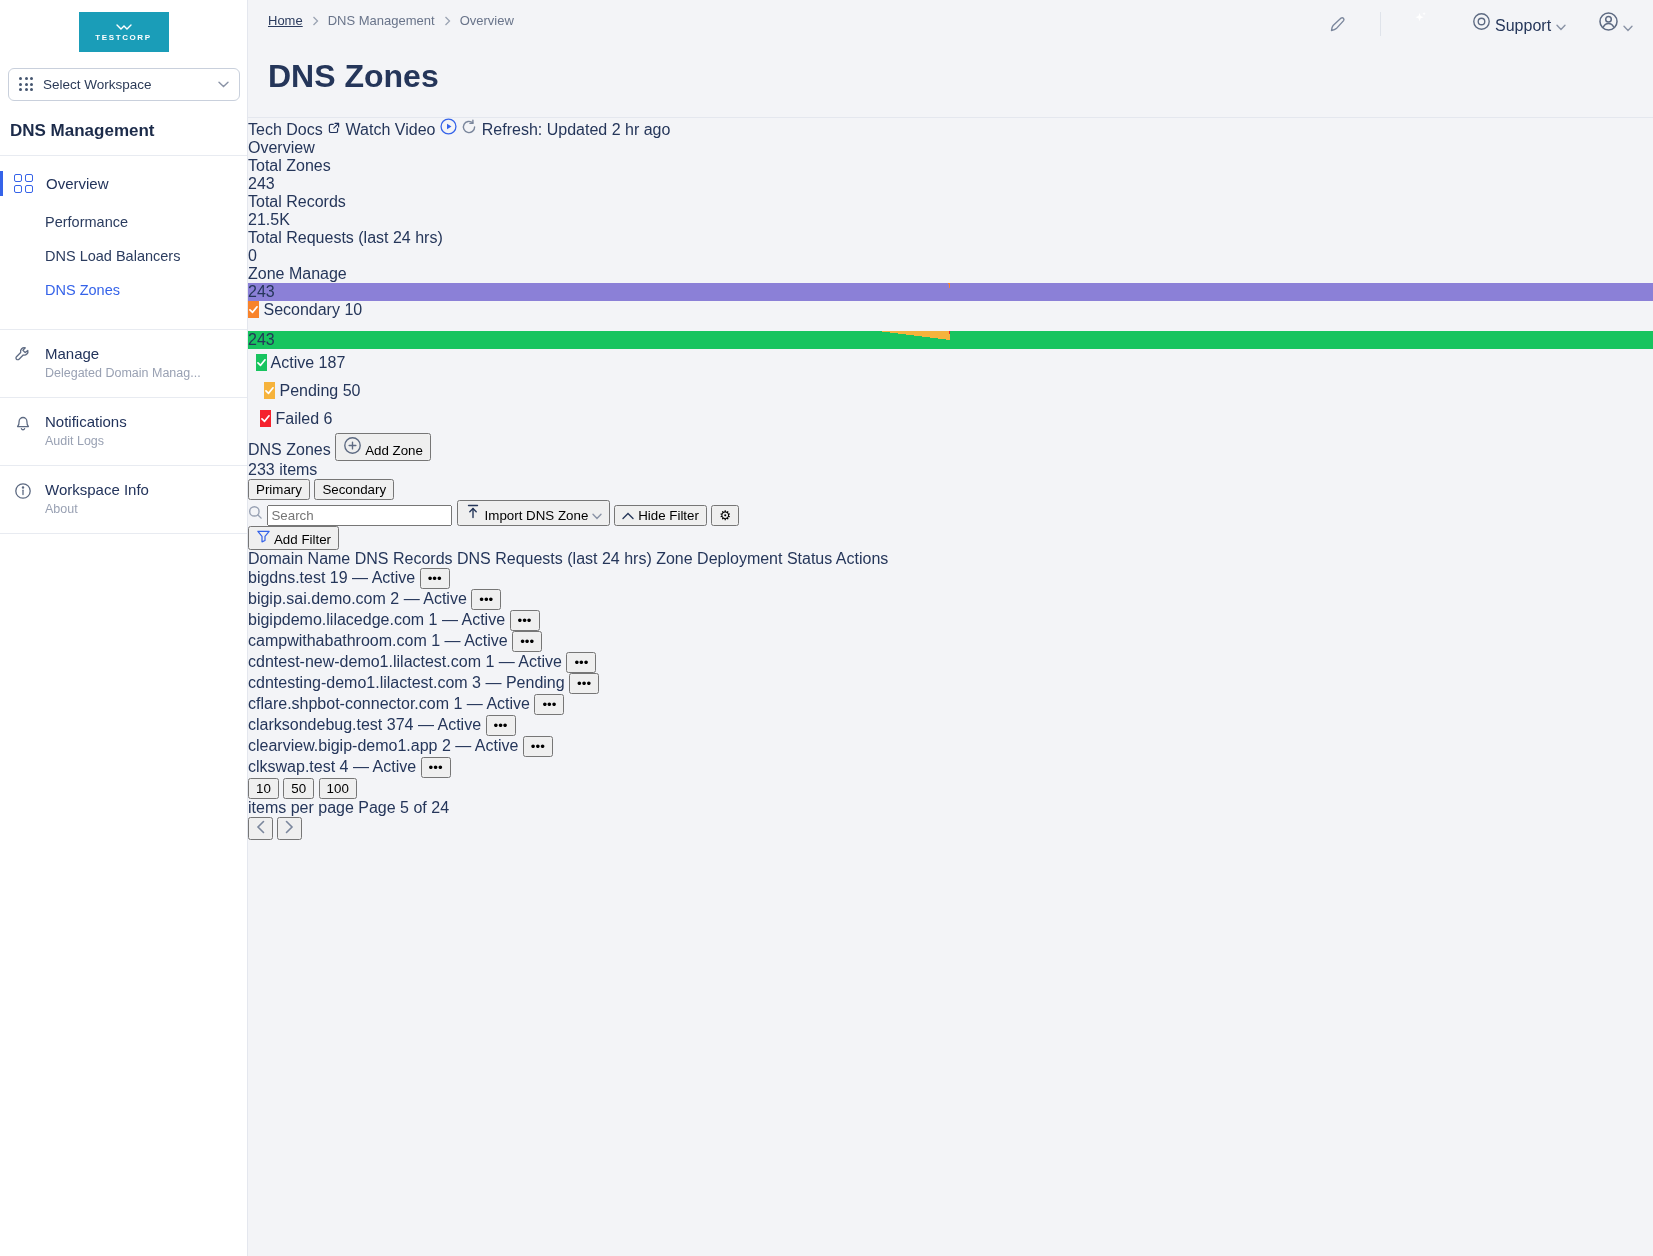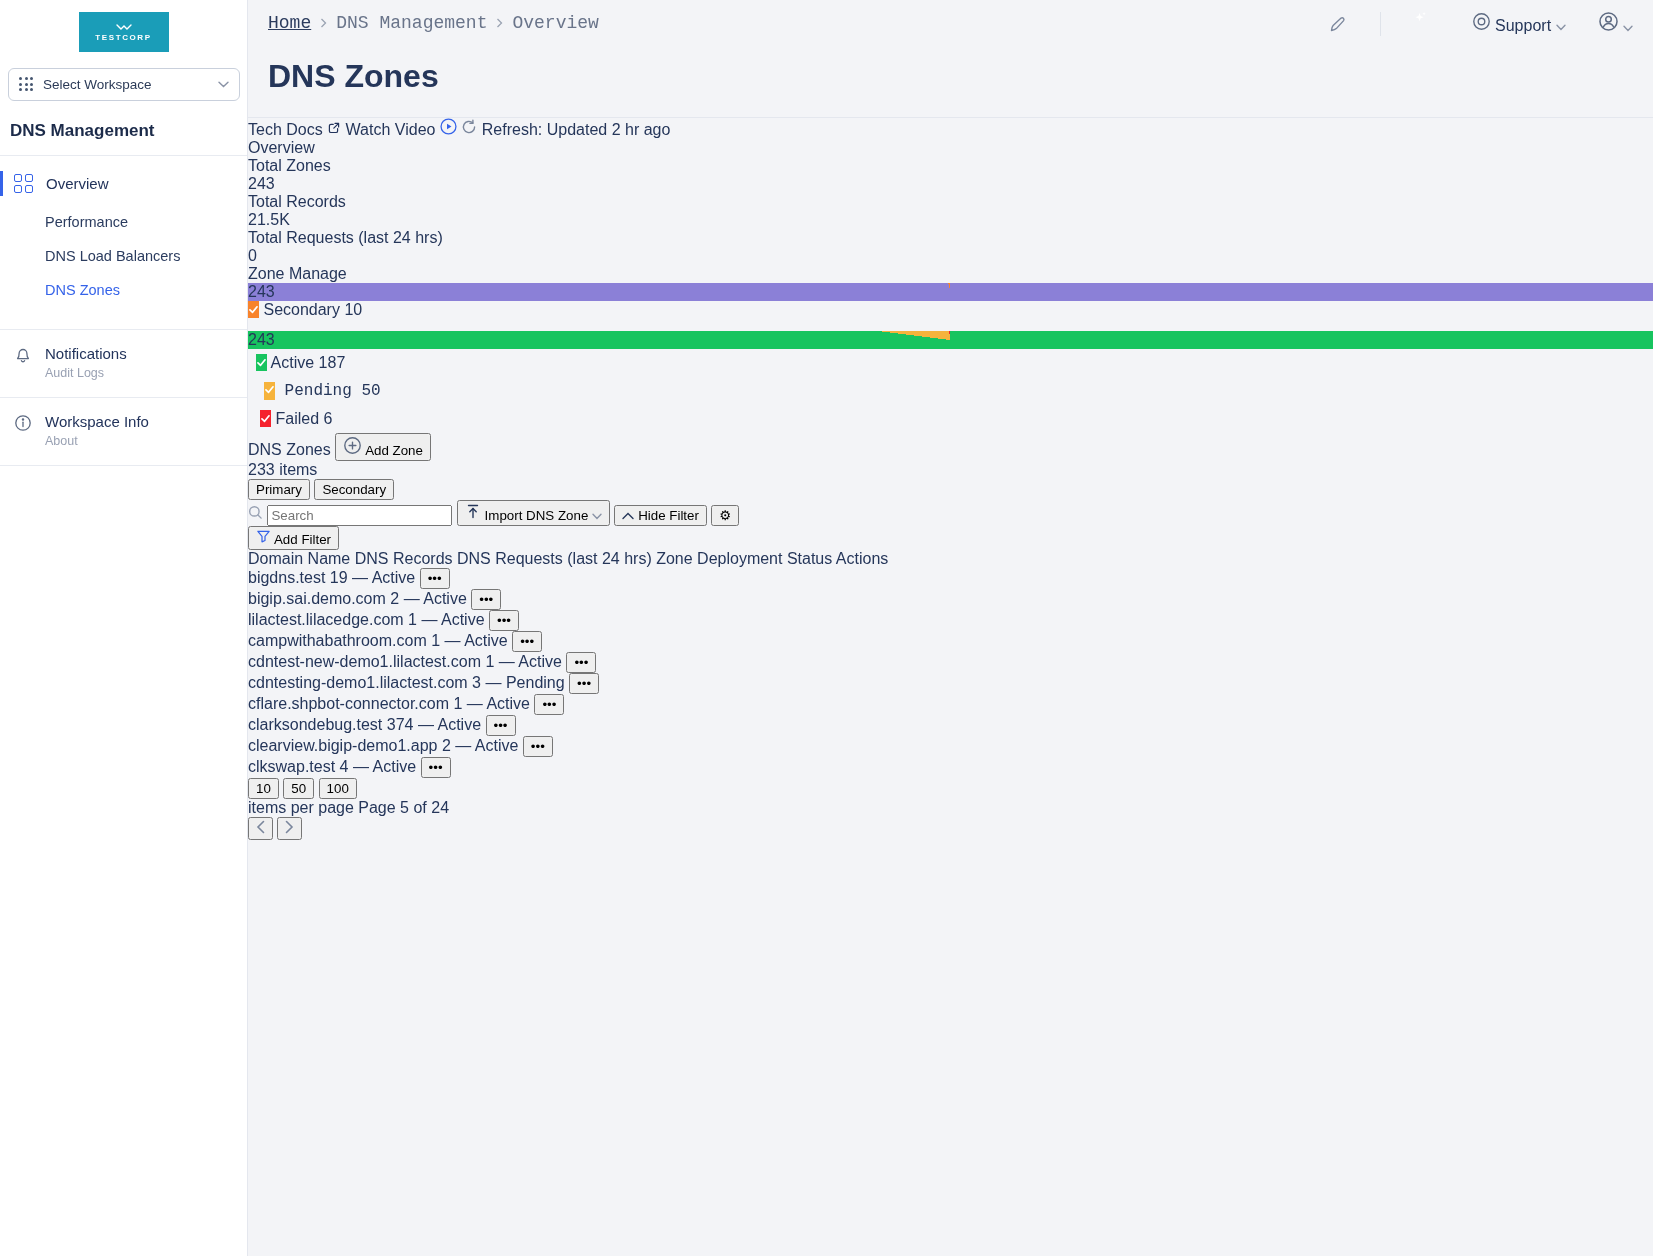--- a/index.html
+++ b/index.html
@@ -34,21 +34,21 @@
   .side-section.last { border-bottom:1px solid #e8ebf1; }
   .side-section .txt { display:flex; flex-direction:column; gap:4px; }
   .side-section .lbl { font-size:15px; color:#22335b; }
   .side-section .sub { font-size:12.5px; color:#99a1b3; }
   .sicon { width:18px; height:18px; margin-top:1px; }
 
   
   .main { flex:1; display:flex; flex-direction:column; height:100%; }
   .topbar { padding:10px 20px 0; border-bottom:1px solid #e4e7ee; }
   .topbar-row1 { display:flex; align-items:flex-start; }
-  .breadcrumb { font-size:18px; color:#69748a; display:flex; gap:9px; align-items:center; padding-top:3px;font-family:Liberation Mono, monospace; }
+  .breadcrumb { font-size:13px; color:#69748a; display:flex; gap:9px; align-items:center; padding-top:3px; }
   .crumb-home { color:#2c3c5e; text-decoration:underline; cursor:pointer; }
   .crumb-sep { color:#9aa3b3; font-size:11px; }
   .top-icons { margin-left:auto; display:flex; align-items:center; gap:32px; }
   .vdiv { width:1px; height:24px; background:#dfe3ea; }
   .ai-circle { width:27px; height:27px; border-radius:50%; background:linear-gradient(135deg,#2f74f3 20%,#7а3; background:linear-gradient(135deg,#2f74f3 15%,#6a3df5 80%); display:flex; align-items:center; justify-content:center; cursor:pointer; }
   .support-btn,.user-btn { display:flex; align-items:center; gap:7px; font-size:14.5px; color:#2b3a57; cursor:pointer; }
   .page-title { font-size:19px; font-weight:700; color:#1e2e50; margin:7px 0 13px; }
 
   .subheader { display:flex; align-items:center; padding:24px 20px 16px; }
   .techdocs { display:flex; align-items:center; gap:8px; font-size:14px; color:#22335b; cursor:pointer; }
@@ -161,20 +161,29 @@
             <i></i>
             <i></i>
             <i></i>
           </span>
         <span>Overview</span>
       </div>
       <div class="nav-sub">Performance</div>
       <div class="nav-sub">DNS Load Balancers</div>
       <div class="nav-sub selected">DNS Zones</div>
     </nav>
+    <div class="side-section">
+      <svg class="sicon" viewBox="0 0 18 18" fill="none" stroke="#5d6a82" stroke-width="1.3" stroke-linecap="round" stroke-linejoin="round">
+          <path d="M13.8 4.4a3.7 3.7 0 0 1-4.6 4.6L5 13.2a1.75 1.75 0 1 1-2.5-2.5l4.2-4.2a3.7 3.7 0 0 1 4.6-4.6L8.9 4.3l2.3 2.3z"></path>
+        </svg>
+      <span class="txt">
+        <span class="lbl">Manage</span>
+        <span class="sub">Delegated Domain Manag...</span>
+      </span>
+    </div>
     <div class="side-section">
       <svg class="sicon" viewBox="0 0 18 18" fill="none" stroke="#5d6a82" stroke-width="1.3" stroke-linecap="round" stroke-linejoin="round">
           <path d="M3.6 12.6h10.8s-1.5-1.3-1.5-5.2a3.9 3.9 0 0 0-7.8 0c0 3.9-1.5 5.2-1.5 5.2z"></path>
           <path d="M7.4 14.6a1.7 1.7 0 0 0 3.2 0"></path>
         </svg>
       <span class="txt">
         <span class="lbl">Notifications</span>
         <span class="sub">Audit Logs</span>
       </span>
     </div>
@@ -304,21 +313,21 @@
           </div>
         </div>
         <div class="legend">
           <div class="legend-row" style="padding:5px 8px;">
             <span class="check" style="background: rgb(23, 196, 95);"><svg width="11" height="11" viewBox="0 0 14 14" fill="none" stroke="#fff" stroke-width="2.2" stroke-linecap="round" stroke-linejoin="round">
                   <polyline points="2.5,7.5 5.8,10.6 11.5,3.6"></polyline>
                 </svg></span>
             <span>Active</span>
             <span class="legend-val">187</span>
           </div>
-          <div class="legend-row" style="padding:5px 16px;font-family:Liberation Mono, monospace;">
+          <div class="legend-row" style="padding:5px 16px;">
             <span class="check" style="background: rgb(246, 179, 60);"><svg width="11" height="11" viewBox="0 0 14 14" fill="none" stroke="#fff" stroke-width="2.2" stroke-linecap="round" stroke-linejoin="round">
                   <polyline points="2.5,7.5 5.8,10.6 11.5,3.6"></polyline>
                 </svg></span>
             <span>Pending</span>
             <span class="legend-val">50</span>
           </div>
           <div class="legend-row" style="padding:5px 12px;">
             <span class="check" style="background: rgb(245, 34, 45);"><svg width="11" height="11" viewBox="0 0 14 14" fill="none" stroke="#fff" stroke-width="2.2" stroke-linecap="round" stroke-linejoin="round">
                   <polyline points="2.5,7.5 5.8,10.6 11.5,3.6"></polyline>
                 </svg></span>
@@ -404,21 +413,21 @@
           <span class="td right"><button class="dots-btn">•••</button></span>
         </div>
         <div class="trow">
           <a class="domain">bigip.sai.demo.com</a>
           <span class="td">2</span>
           <span class="td">—</span>
           <span class="td status-cell"><i class="dot" style="background: rgb(23, 196, 95);"></i><span>Active</span></span>
           <span class="td right"><button class="dots-btn">•••</button></span>
         </div>
         <div class="trow">
-          <a class="domain">lilactest.lilacedge.com</a>
+          <a class="domain">bigipdemo.lilacedge.com</a>
           <span class="td">1</span>
           <span class="td">—</span>
           <span class="td status-cell"><i class="dot" style="background: rgb(23, 196, 95);"></i><span>Active</span></span>
           <span class="td right"><button class="dots-btn">•••</button></span>
         </div>
         <div class="trow">
           <a class="domain">campwithabathroom.com</a>
           <span class="td">1</span>
           <span class="td">—</span>
           <span class="td status-cell"><i class="dot" style="background: rgb(23, 196, 95);"></i><span>Active</span></span>

